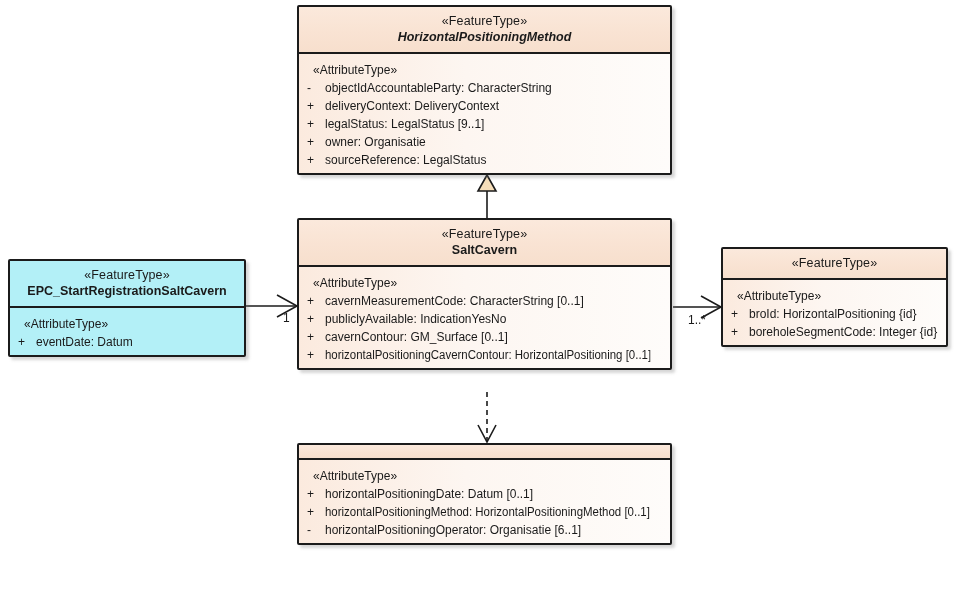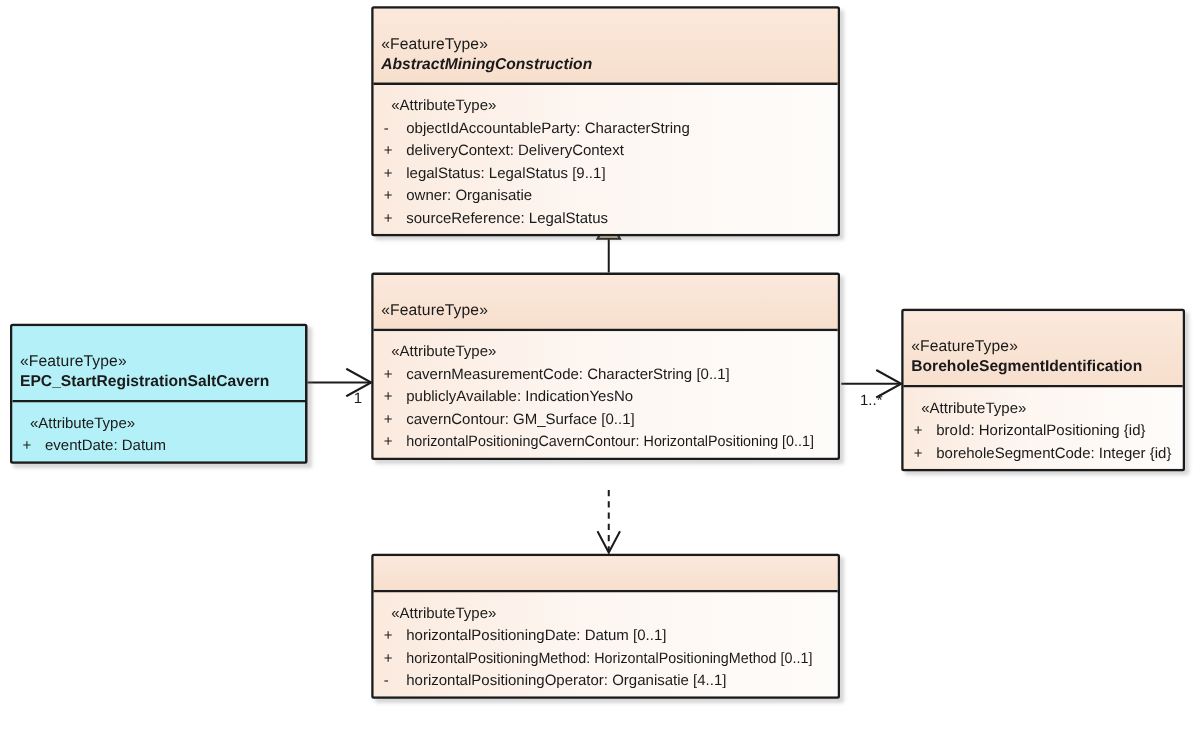--- a/index.html
+++ b/index.html
@@ -22,22 +22,22 @@
     box-sizing: border-box;
     border: 2px solid #1b1b1b;
     border-radius: 2px;
     background: #fdfbf9;
     box-shadow: 3px 3px 3px rgba(120,120,120,0.30);
   }
   .uml-header {
     box-sizing: border-box;
     border-bottom: 2px solid #1b1b1b;
     background: linear-gradient(to bottom, #fbe9dc 0%, #f9e3d3 55%, #f7dfcd 100%);
-    text-align: left;
-    padding: 20px 6px 7px 6px;
+    text-align: center;
+    padding: 6px 6px 7px 6px;
   }
   .stereo {
     font-size: 12.5px;
     line-height: 16px;
     letter-spacing: 0.1px;
     white-space: nowrap;
   }
   .cls-name {
     font-size: 12.5px;
     font-weight: bold;
@@ -141,21 +141,21 @@
   </g>
 </svg>
 
 <div class="mult-label" id="mult-left">1</div>
 
 <div class="mult-label" id="mult-right">1..*</div>
 
 <div class="uml-box" id="box-abstract-mining-construction">
   <div class="uml-header">
     <div class="stereo">«FeatureType»</div>
-    <div class="cls-name abstract">AbstractMiningConstruction</div>
+    <div class="cls-name abstract">HorizontalPositioningMethod</div>
   </div>
   <div class="uml-body">
     <div class="group-label">«AttributeType»</div>
     <div class="attr-row">
       <span class="attr-vis">-</span>
       <span class="attr-text">objectIdAccountableParty: CharacterString</span>
     </div>
     <div class="attr-row">
       <span class="attr-vis">+</span>
       <span class="attr-text">deliveryContext: DeliveryContext</span>
@@ -171,20 +171,21 @@
     <div class="attr-row">
       <span class="attr-vis">+</span>
       <span class="attr-text">sourceReference: LegalStatus</span>
     </div>
   </div>
 </div>
 
 <div class="uml-box" id="box-salt-cavern">
   <div class="uml-header">
     <div class="stereo">«FeatureType»</div>
+    <div class="cls-name">SaltCavern</div>
   </div>
   <div class="uml-body">
     <div class="group-label">«AttributeType»</div>
     <div class="attr-row">
       <span class="attr-vis">+</span>
       <span class="attr-text">cavernMeasurementCode: CharacterString [0..1]</span>
     </div>
     <div class="attr-row">
       <span class="attr-vis">+</span>
       <span class="attr-text">publiclyAvailable: IndicationYesNo</span>
@@ -210,21 +211,20 @@
     <div class="attr-row">
       <span class="attr-vis">+</span>
       <span class="attr-text">eventDate: Datum</span>
     </div>
   </div>
 </div>
 
 <div class="uml-box" id="box-borehole-segment-id">
   <div class="uml-header">
     <div class="stereo">«FeatureType»</div>
-    <div class="cls-name">BoreholeSegmentIdentification</div>
   </div>
   <div class="uml-body">
     <div class="group-label">«AttributeType»</div>
     <div class="attr-row">
       <span class="attr-vis">+</span>
       <span class="attr-text">broId: HorizontalPositioning {id}</span>
     </div>
     <div class="attr-row">
       <span class="attr-vis">+</span>
       <span class="attr-text">boreholeSegmentCode: Integer {id}</span>
@@ -240,16 +240,16 @@
     <div class="attr-row">
       <span class="attr-vis">+</span>
       <span class="attr-text">horizontalPositioningDate: Datum [0..1]</span>
     </div>
     <div class="attr-row">
       <span class="attr-vis">+</span>
       <span class="attr-text squeeze">horizontalPositioningMethod: HorizontalPositioningMethod [0..1]</span>
     </div>
     <div class="attr-row">
       <span class="attr-vis">-</span>
-      <span class="attr-text">horizontalPositioningOperator: Organisatie [4..1]</span>
+      <span class="attr-text">horizontalPositioningOperator: Organisatie [6..1]</span>
     </div>
   </div>
 </div>
 
 </body></html>

